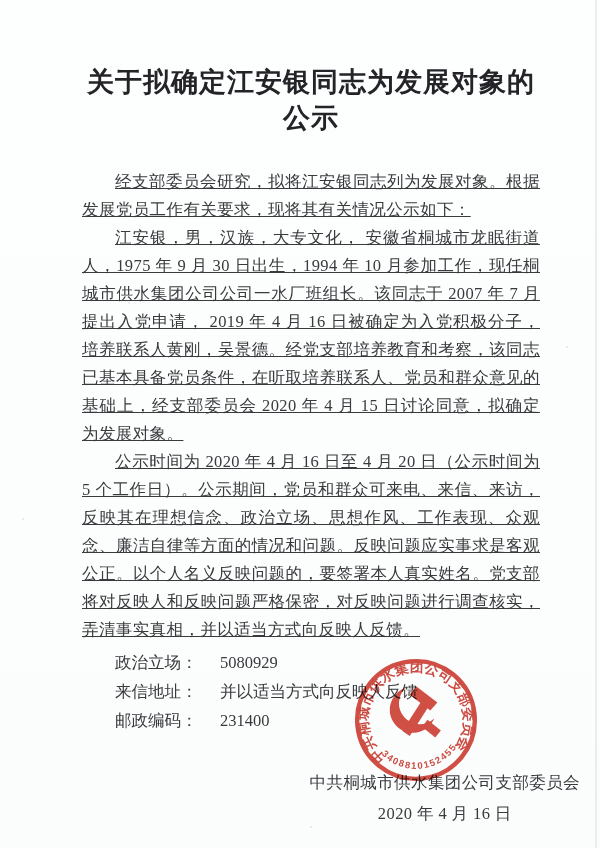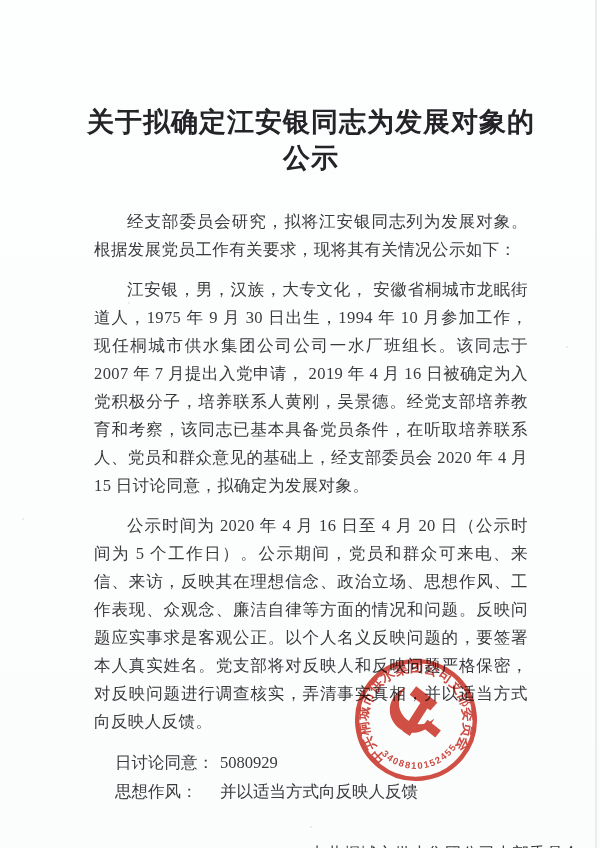--- a/index.html
+++ b/index.html
@@ -8,21 +8,21 @@
     position: relative;
     width: 600px; height: 848px;
     background: #fdfefe;
     overflow: hidden;
     font-family: "Liberation Serif", "DejaVu Serif", serif;
     color: #38383c;
   }
   .page {
     position: relative;
     width: 100%; height: 100%;
-    padding-top: 104px;
+    padding-top: 64px;
     background: linear-gradient(180deg, #fdfefe 0%, #fcfdfd 70%, #fbfcfc 100%);
   }
   .scan-edge-right {
     position: absolute; top: 0; right: 3px; width: 2px; height: 100%;
     background: #e3e8e9; opacity: .8;
   }
   .speck { position: absolute; border-radius: 50%; background: #ccd3d4; opacity: .55; }
 
   .doc-title {
     margin: 0 60px 0 82px;
@@ -35,21 +35,21 @@
     color: #242428;
   }
   .content {
     margin: 32px 60px 0 82px;
     font-size: 16.5px;
     line-height: 28px;
     letter-spacing: 0.4px;
     text-align: justify;
     color: #3a3a3e;
   }
-  .content p { text-indent: 2em; margin: 12px; }
+  .content p { text-indent: 2em; margin: 0; text-decoration: underline; }
 
   .contact { margin: 4px 60px 0 82px; font-size: 16.5px; line-height: 29px; color: #3a3a3e; }
   .contact-row { padding-left: 2em; white-space: nowrap; }
   .contact-label { display: inline-block; min-width: 105px; }
 
   .signature {
     margin: 32px 20px 0 auto;
     width: max-content;
     text-align: center;
     font-size: 16.5px;
@@ -88,24 +88,27 @@
   <h1 class="doc-title">关于拟确定江安银同志为发展对象的公示</h1>
 
   <div class="content">
     <p>经支部委员会研究，拟将江安银同志列为发展对象。根据发展党员工作有关要求，现将其有关情况公示如下：</p>
     <p>江安银，男，汉族，大专文化， 安徽省桐城市龙眠街道人，1975 年 9 月 30 日出生，1994 年 10 月参加工作，现任桐城市供水集团公司公司一水厂班组长。该同志于 2007 年 7 月提出入党申请， 2019 年 4 月 16 日被确定为入党积极分子，培养联系人黄刚，吴景德。经党支部培养教育和考察，该同志已基本具备党员条件，在听取培养联系人、党员和群众意见的基础上，经支部委员会 2020 年 4 月 15 日讨论同意，拟确定为发展对象。</p>
     <p>公示时间为 2020 年 4 月 16 日至 4 月 20 日（公示时间为 5 个工作日）。公示期间，党员和群众可来电、来信、来访，反映其在理想信念、政治立场、思想作风、工作表现、众观念、廉洁自律等方面的情况和问题。反映问题应实事求是客观公正。以个人名义反映问题的，要签署本人真实姓名。党支部将对反映人和反映问题严格保密，对反映问题进行调查核实，弄清事实真相，并以适当方式向反映人反馈。</p>
   </div>
 
   <div class="contact">
     <div class="contact-row">
-      <span class="contact-label">日讨论同意：</span><span>5080929</span>
+      <span class="contact-label">政治立场：</span><span>5080929</span>
     </div>
     <div class="contact-row">
-      <span class="contact-label">思想作风：</span><span>并以适当方式向反映人反馈</span>
+      <span class="contact-label">来信地址：</span><span>并以适当方式向反映人反馈</span>
+    </div>
+    <div class="contact-row">
+      <span class="contact-label">邮政编码：</span><span>231400</span>
     </div>
   </div>
 
   <div class="signature">
     <div>中共桐城市供水集团公司支部委员会</div>
     <div>2020 年 4 月 16 日</div>
   </div>
 
   <svg class="seal" viewBox="0 0 120 120" aria-hidden="true">
     <defs>

